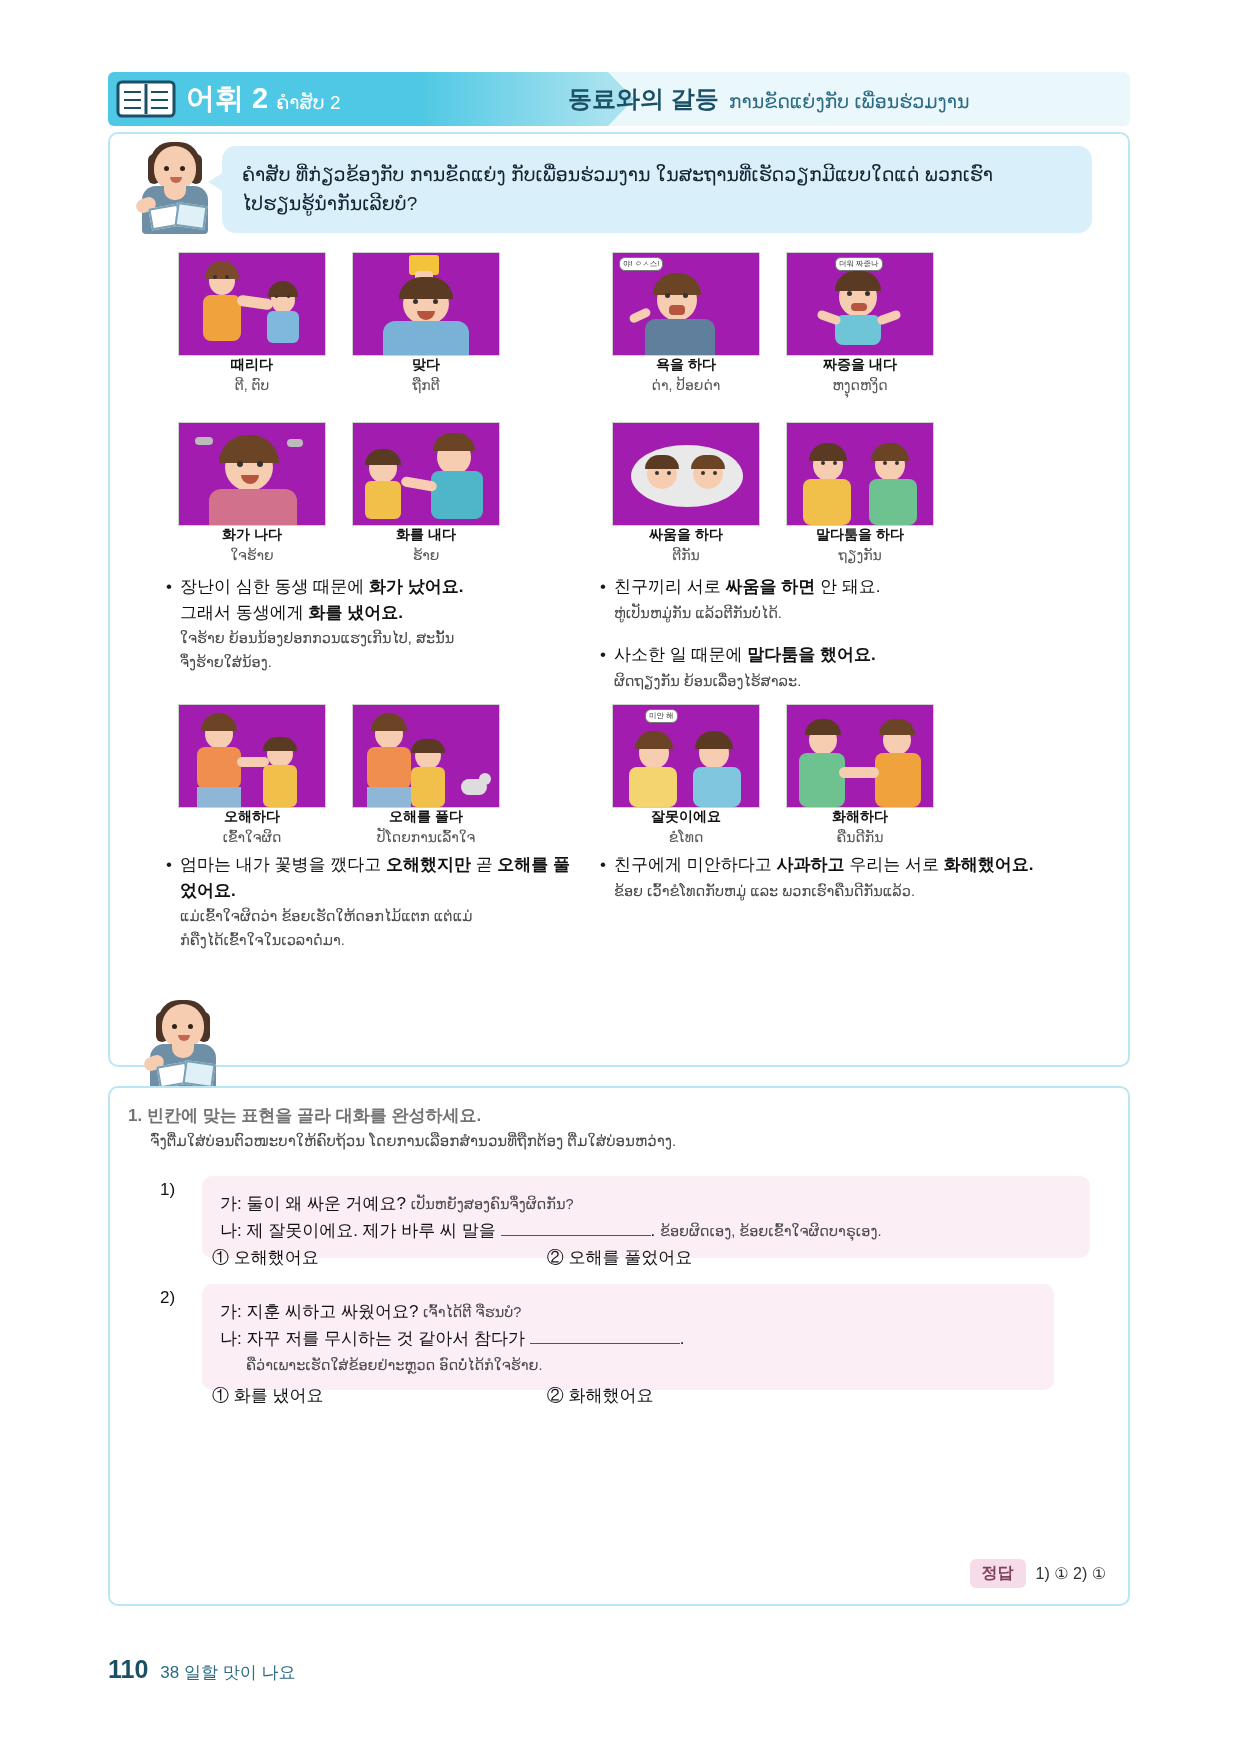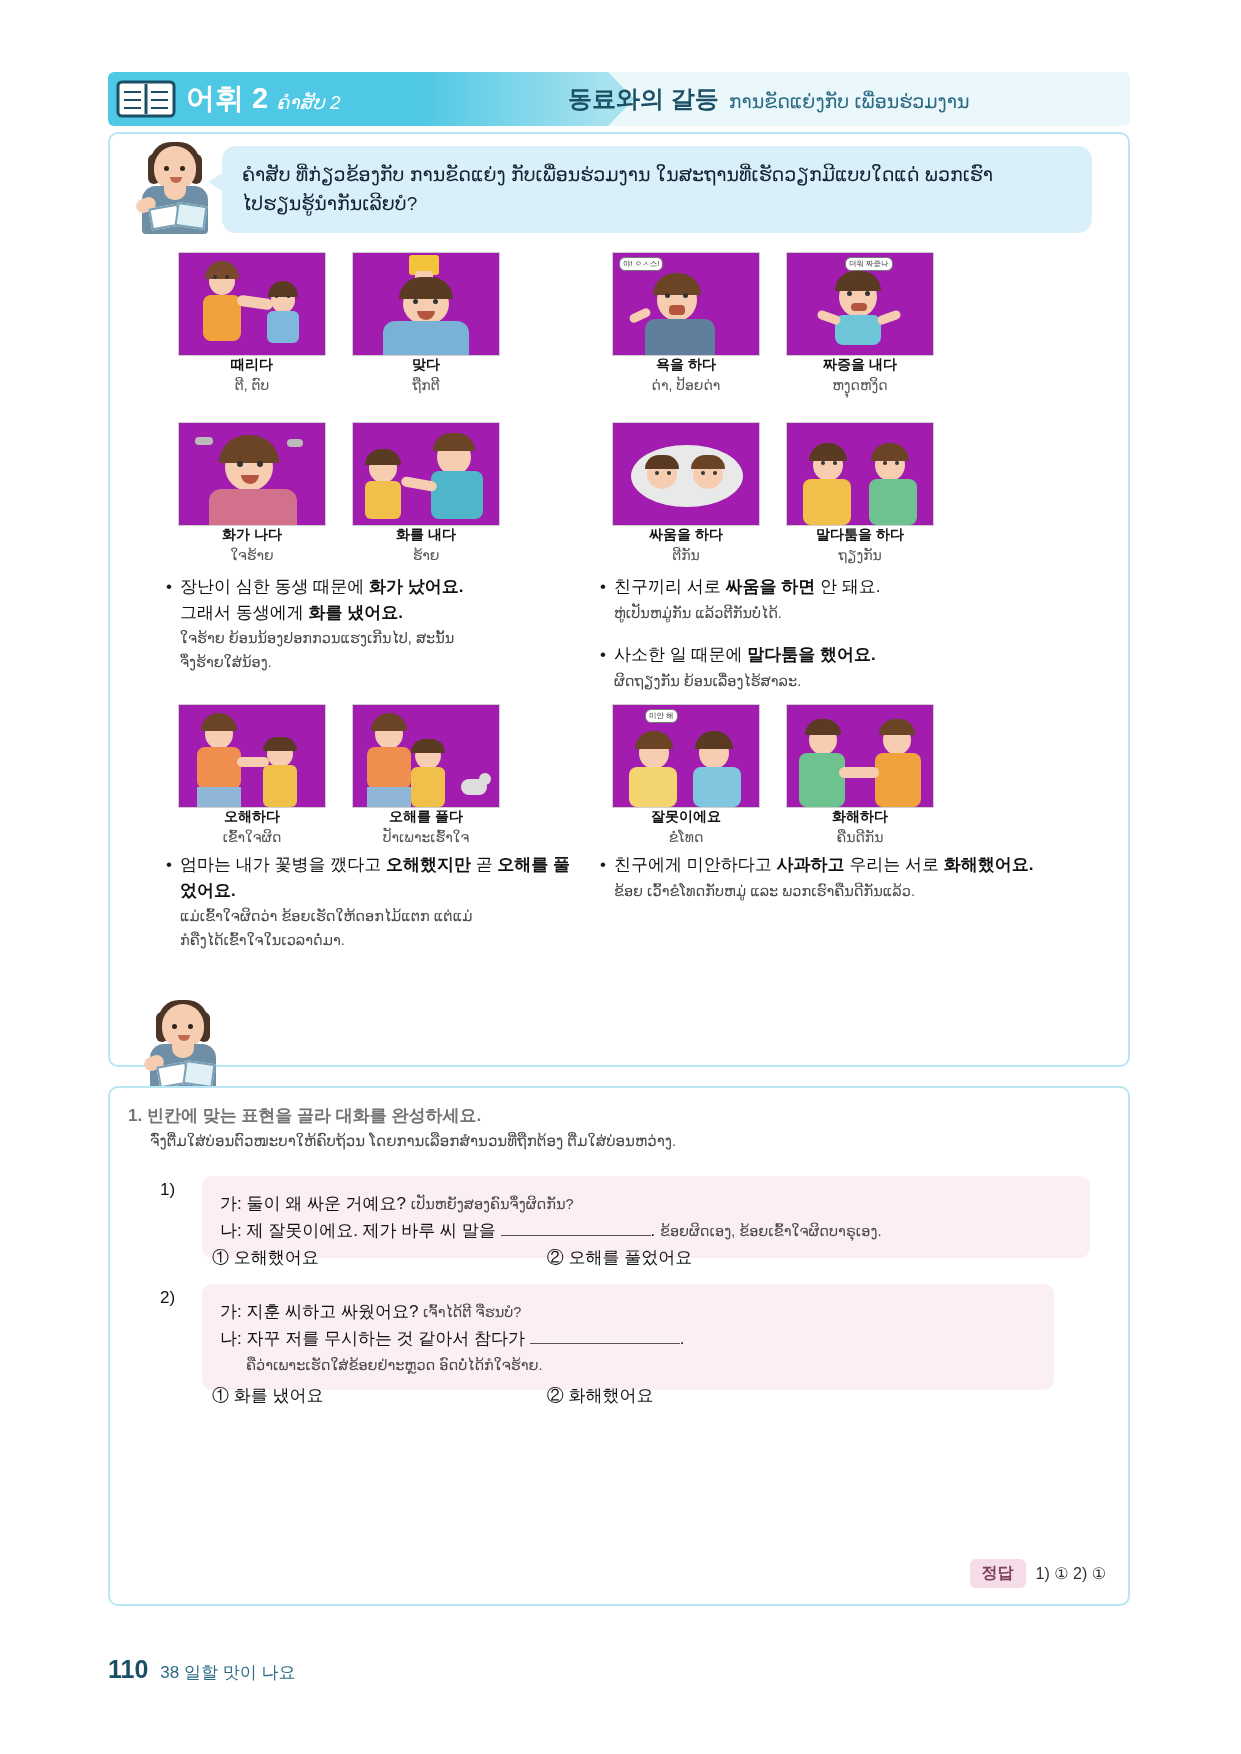--- a/index.html
+++ b/index.html
@@ -30,21 +30,21 @@
     content:""; position:absolute; right:-26px; top:0;
     border-top:27px solid transparent; border-bottom:27px solid transparent;
     border-left:26px solid #a9e2ef;
   }
   .book-icon { margin-left:8px; width:60px; height:42px; position:relative; }
   .book-icon svg { display:block; }
   .hdr-title {
     font-size: 29px; font-weight: bold; color:#ffffff; margin-left: 10px; letter-spacing:0px;
   }
   .hdr-sub {
-    font-size: 19px; color:#ffffff; margin-left: 8px; position:relative; top:3px;font-style:italic;
+    font-size: 19px; color:#ffffff; margin-left: 8px; position:relative; top:3px;
   }
   .header-right {
     position:absolute; left:330px; top:0; height:54px; width:692px;
     background:#eaf7fb; border-radius: 0 6px 6px 0; z-index:-1;
   }
   .hdr-right-text {
     position:absolute; left:460px; top:0; height:54px; display:flex; align-items:center;
   }
   .hdr-ko { font-size:24px; font-weight:bold; color:#1b4f66; }
   .hdr-lo { font-size:19px; color:#2b6b85; margin-left:10px; position:relative; top:2px;}
@@ -236,21 +236,21 @@
         <div class="sk" style="left:70px; top:40px; width:5px; height:5px; background:#333; border-radius:50%;"></div>
         <div class="sk" style="left:56px; top:52px; width:16px; height:10px; background:#b5553f; border-radius:4px;"></div>
         <div class="sk" style="left:16px; top:58px; width:22px; height:9px; background:#f6cdb0; border-radius:5px; transform:rotate(-25deg);"></div>
       </div>
       <div class="wordko">욕을 하다</div>
       <div class="wordlo">ດ່າ, ປ້ອຍດ່າ</div>
     </div>
 
     <div class="vocab-cell" style="left:676px; top:118px;">
       <div class="pic">
-        <div class="tbox" style="left:58px; top:4px;border-radius:6px;">더워 짜증나</div>
+        <div class="tbox" style="left:48px; top:4px;border-radius:6px;">더워 짜증나</div>
         <div class="sk face" style="left:52px; top:24px; width:38px; height:40px; background:#f6cdb0;"></div>
         <div class="sk" style="left:48px; top:18px; width:46px; height:20px; background:#5a3a22; border-radius:23px 23px 0 0;"></div>
         <div class="sk" style="left:48px; top:62px; width:46px; height:30px; background:#6fc5d8; border-radius:8px;"></div>
         <div class="sk" style="left:60px; top:38px; width:5px; height:5px; background:#333; border-radius:50%;"></div>
         <div class="sk" style="left:78px; top:38px; width:5px; height:5px; background:#333; border-radius:50%;"></div>
         <div class="sk" style="left:64px; top:50px; width:16px; height:8px; background:#b5553f; border-radius:4px;"></div>
         <div class="sk" style="left:30px; top:60px; width:24px; height:9px; background:#f6cdb0; border-radius:5px; transform:rotate(20deg);"></div>
         <div class="sk" style="left:90px; top:60px; width:24px; height:9px; background:#f6cdb0; border-radius:5px; transform:rotate(-20deg);"></div>
       </div>
       <div class="wordko">짜증을 내다</div>
@@ -372,21 +372,21 @@
         <div class="sk" style="left:18px; top:8px; width:36px; height:18px; background:#6b4425; border-radius:18px 18px 0 0;"></div>
         <div class="sk" style="left:14px; top:42px; width:44px; height:42px; background:#ef8e4f; border-radius:8px;"></div>
         <div class="sk" style="left:14px; top:82px; width:44px; height:20px; background:#8fb6d6;"></div>
         <div class="sk face" style="left:62px; top:38px; width:26px; height:26px; background:#f6cdb0;"></div>
         <div class="sk" style="left:58px; top:34px; width:34px; height:14px; background:#5a3a22; border-radius:17px 17px 0 0;"></div>
         <div class="sk" style="left:58px; top:62px; width:34px; height:40px; background:#f0c04a; border-radius:6px;"></div>
         <div class="sk" style="left:108px; top:74px; width:26px; height:16px; background:#ddd; border-radius:8px;"></div>
         <div class="sk" style="left:126px; top:68px; width:12px; height:12px; background:#ddd; border-radius:50%;"></div>
       </div>
       <div class="wordko">오해를 풀다</div>
-      <div class="wordlo">ປັາເພາະເຮົ້າໃຈ</div>
+      <div class="wordlo">ປັໂດຍການເລົ້າໃຈ</div>
     </div>
 
     <div class="vocab-cell" style="left:502px; top:570px;">
       <div class="pic">
         <div class="tbox" style="left:32px; top:4px;">미안 해</div>
         <div class="sk face" style="left:26px; top:32px; width:30px; height:32px; background:#f6cdb0;"></div>
         <div class="sk" style="left:22px; top:26px; width:38px; height:18px; background:#6b4425; border-radius:19px 19px 0 0;"></div>
         <div class="sk" style="left:16px; top:62px; width:48px; height:40px; background:#f3d46e; border-radius:8px;"></div>
         <div class="sk face" style="left:86px; top:32px; width:30px; height:32px; background:#f6cdb0;"></div>
         <div class="sk" style="left:82px; top:26px; width:38px; height:18px; background:#5a3a22; border-radius:19px 19px 0 0;"></div>

